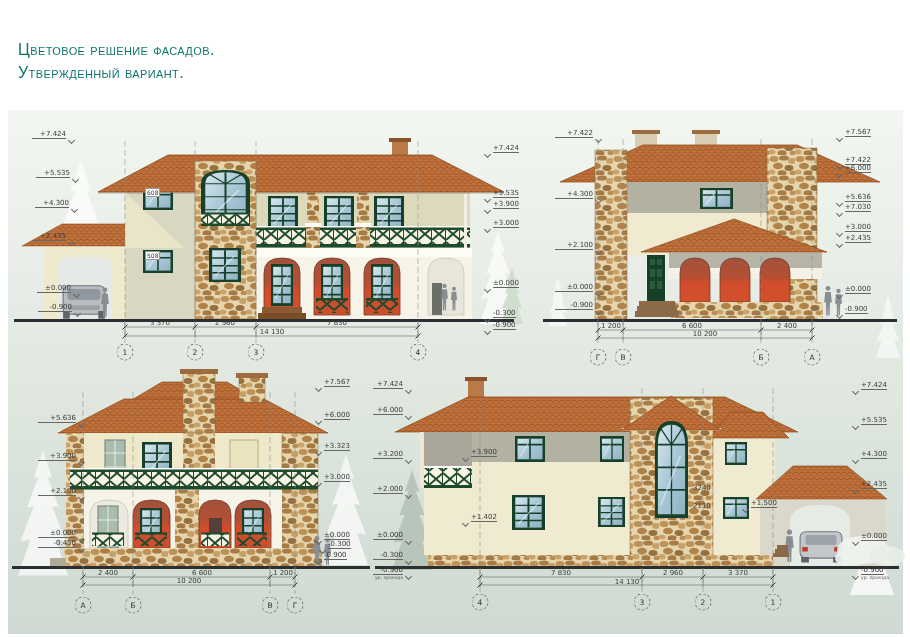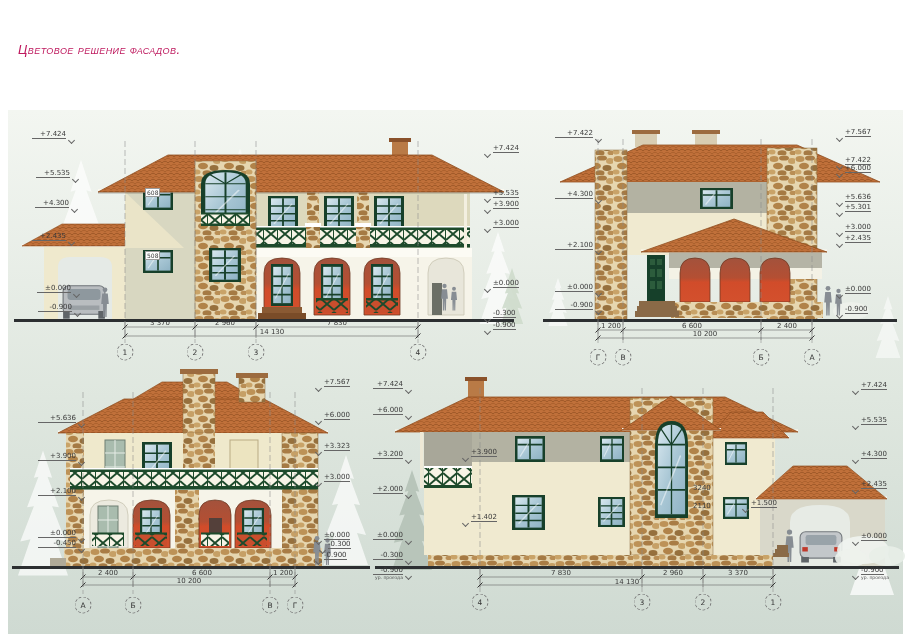--- a/index.html
+++ b/index.html
@@ -1,19 +1,19 @@
 <!DOCTYPE html>
 <html><head>
 <meta charset="utf-8">
 <style>
   html,body{margin:0;padding:0;background:#fff;}
   #page{position:relative;width:910px;height:637px;background:#ffffff;overflow:hidden;
         font-family:"Liberation Sans",sans-serif;}
-  #title{position:absolute;left:18px;top:38px;color:#be185d;font-size:13px;line-height:23px;
-         font-variant:small-caps;letter-spacing:.4px;font-style:italic;}
+  #title{position:absolute;left:18px;top:38px;color:#0f766e;font-size:16px;line-height:23px;
+         font-variant:small-caps;letter-spacing:.4px;}
   #panel{position:absolute;left:8px;top:110px;width:895px;height:524px;}
   .elev{position:absolute;}
   .elev svg{position:absolute;left:0;top:0;}
   
   .lb{position:absolute;font-family:"DejaVu Sans",sans-serif;font-size:7px;line-height:8px;
       color:#3a3a3a;white-space:nowrap;z-index:5;}
   .em{border-bottom:.6px solid #666;}
   .em::after{content:'';position:absolute;right:-8px;bottom:-5px;width:4px;height:4px;
       border-left:.8px solid #666;border-bottom:.8px solid #666;transform:rotate(-45deg);}
   .em-r::after{right:auto;left:-8px;}
@@ -110,20 +110,21 @@
         <rect x="32" y="16" width="5" height="4" fill="#c0392b"></rect>
     <rect x="2" y="25" width="7" height="5" fill="#5f6468"></rect>
         <rect x="31" y="25" width="7" height="5" fill="#5f6468"></rect>
   </symbol>
 </defs>
 </svg>
 
 <div id="page">
   <div id="title">
     <div>Цветовое решение фасадов.</div>
+    <div>Утвержденный вариант.</div>
   </div>
 
   <div id="panel">
     
     <svg width="895" height="524" viewBox="0 0 895 524">
       <rect width="895" height="524" fill="url(#pg)"></rect>
       <g>
         <use href="#fir" x="44" y="30" width="58" height="185" style="color:#ffffff" opacity=".7"></use>
         <use href="#fir" x="92" y="118" width="36" height="98" style="color:#ffffff" opacity=".5"></use>
         <use href="#fir" x="208" y="16" width="48" height="165" style="color:#ffffff" opacity=".55"></use>
@@ -338,21 +339,21 @@
       </svg>
       <div class="lb em em-l" style="left:20px;top:14px;width:38px;text-align:right">+7.422</div>
       <div class="lb em em-l" style="left:20px;top:75px;width:38px;text-align:right">+4.300</div>
       <div class="lb em em-l" style="left:20px;top:126px;width:38px;text-align:right">+2.100</div>
       <div class="lb em em-l" style="left:20px;top:168px;width:38px;text-align:right">±0.000</div>
       <div class="lb em em-l" style="left:20px;top:186px;width:38px;text-align:right">-0.900</div>
       <div class="lb em em-r" style="left:310px;top:13px">+7.567</div>
       <div class="lb em em-r" style="left:310px;top:41px">+7.422</div>
       <div class="lb em em-r" style="left:310px;top:49px">+6.000</div>
       <div class="lb em em-r" style="left:310px;top:78px">+5.636</div>
-      <div class="lb em em-r" style="left:310px;top:88px">+5.301</div>
+      <div class="lb em em-r" style="left:310px;top:88px">+7.030</div>
       <div class="lb em em-r" style="left:310px;top:108px">+3.000</div>
       <div class="lb em em-r" style="left:310px;top:119px">+2.435</div>
       <div class="lb em em-r" style="left:310px;top:170px">±0.000</div>
       <div class="lb em em-r" style="left:310px;top:190px">-0.900</div>
       <div class="lb dim" style="left:76px;top:207px">1 200</div>
       <div class="lb dim" style="left:157px;top:207px">6 600</div>
       <div class="lb dim" style="left:252px;top:207px">2 400</div>
       <div class="lb dim" style="left:170px;top:215px">10 200</div>
       <div class="bub" style="left:63px;top:242px">Г</div>
       <div class="bub" style="left:88px;top:242px">В</div>

